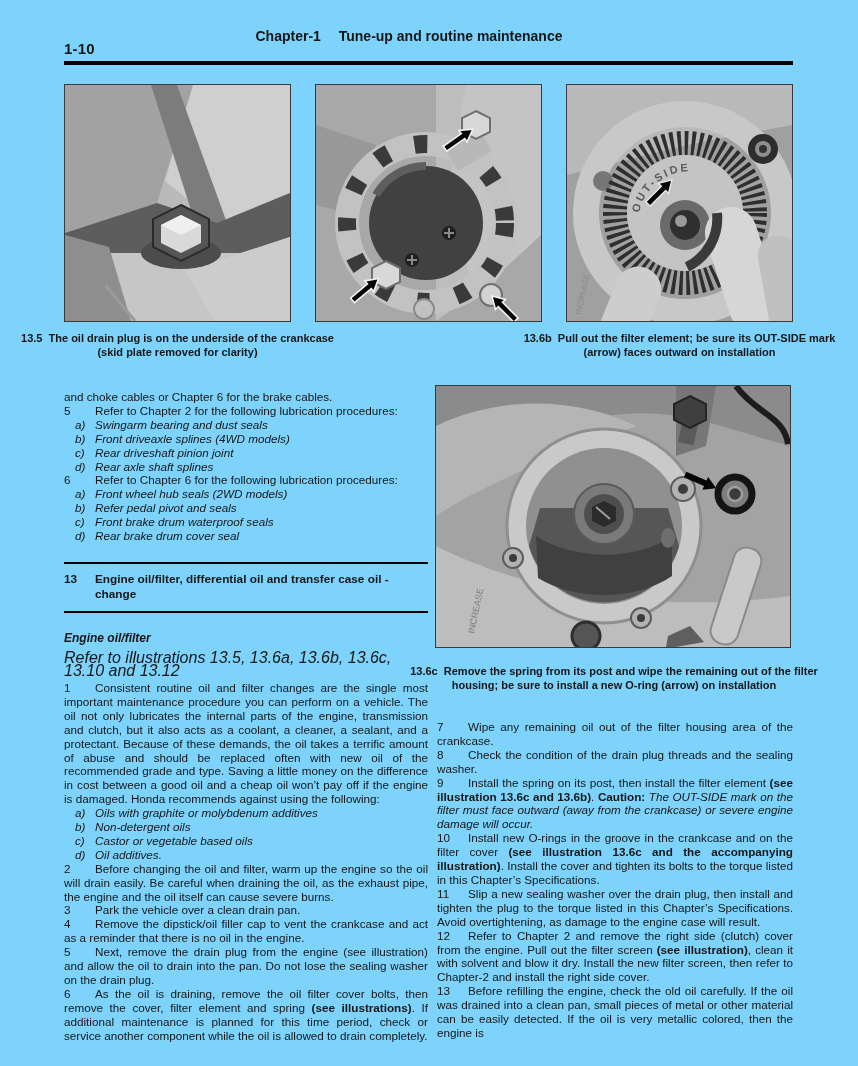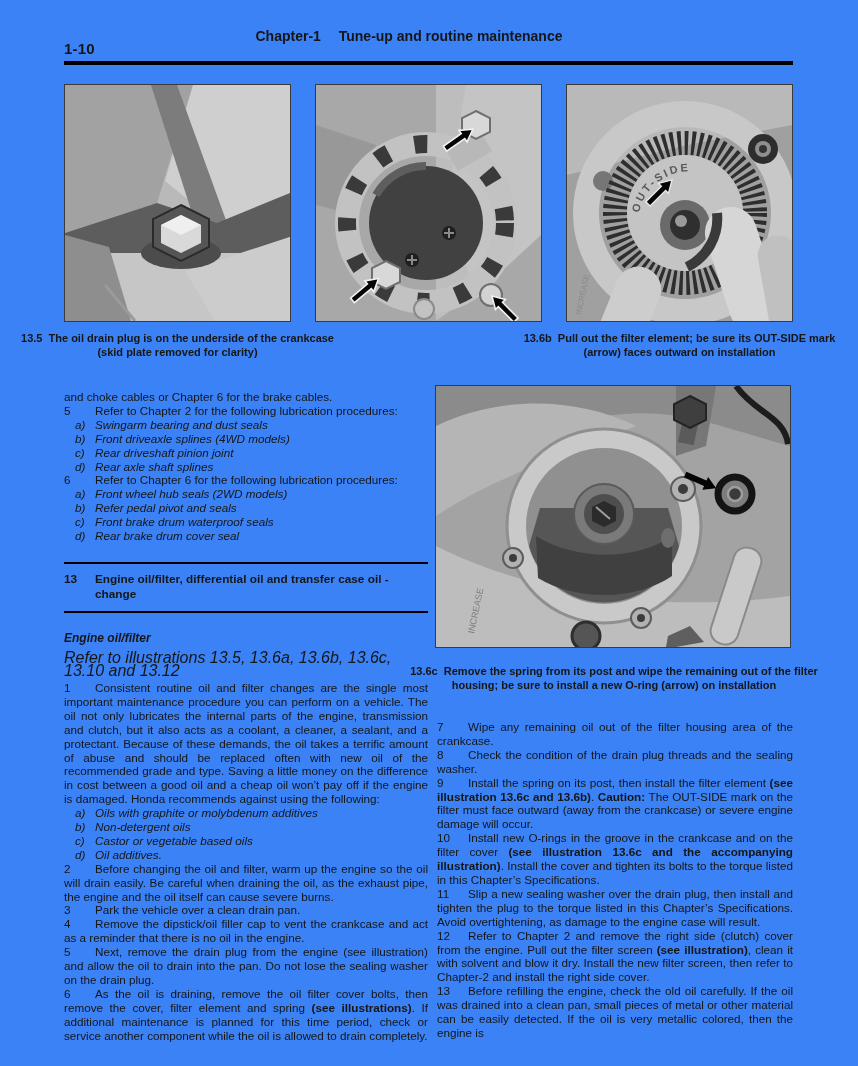--- a/index.html
+++ b/index.html
@@ -1,18 +1,18 @@
 <!DOCTYPE html>
 <html><head>
 <meta charset="utf-8">
 <style>
   html,body{margin:0;padding:0;background:#ffffff;}
   body{width:858px;height:1066px;position:relative;overflow:hidden;
        font-family:"Liberation Sans",sans-serif;color:#161616;}
-  .page{position:absolute;inset:0;background:#3b82f6;}
+  .page{position:absolute;inset:0;background:#7dd3fc;}
 
   
   .hdr-num{position:absolute;left:64px;top:40px;font-size:15px;font-weight:bold;letter-spacing:.2px;}
   .hdr-title{position:absolute;left:0;right:40px;top:28px;text-align:center;font-size:14px;font-weight:bold;}
   .hdr-title .gap{display:inline-block;width:14px;}
   .hdr-rule{position:absolute;left:64px;top:61px;width:729px;height:4px;background:#000;}
 
   
   .fig-row{position:absolute;left:64px;top:84px;display:flex;gap:24px;}
   .fig{width:227px;position:relative;}
@@ -27,21 +27,21 @@
 
   
   .col{font-size:11.7px;line-height:13.9px;text-align:justify;}
   .col-left{position:absolute;left:64px;top:390px;width:364px;}
   .col-right{position:absolute;left:437px;top:720px;width:356px;}
   .blk.p{margin:0;}
   .pnum{display:inline-block;width:31px;}
   .blk.li{padding-left:31px;font-style:italic;text-align:left;}
   .lm{display:inline-block;width:20px;margin-left:-20px;}
   .b{font-weight:bold;}
-  .i{}
+  .i{font-style:italic;}
 
   
   .sect{margin-top:19px;border-top:2px solid #000;border-bottom:2px solid #000;
         padding:8px 0 9px;display:flex;font-weight:bold;font-size:11.8px;line-height:15px;text-align:left;}
   .sect .pnum{width:31px;flex:none;}
   .subhead{margin-top:15px;font-size:12px;font-weight:bold;font-style:italic;line-height:20px;text-align:left;}
   .refer{font-style:italic;font-size:16px;line-height:13px;margin:3px 0 4px;text-align:left;}
 </style>
 </head>
 <body>

